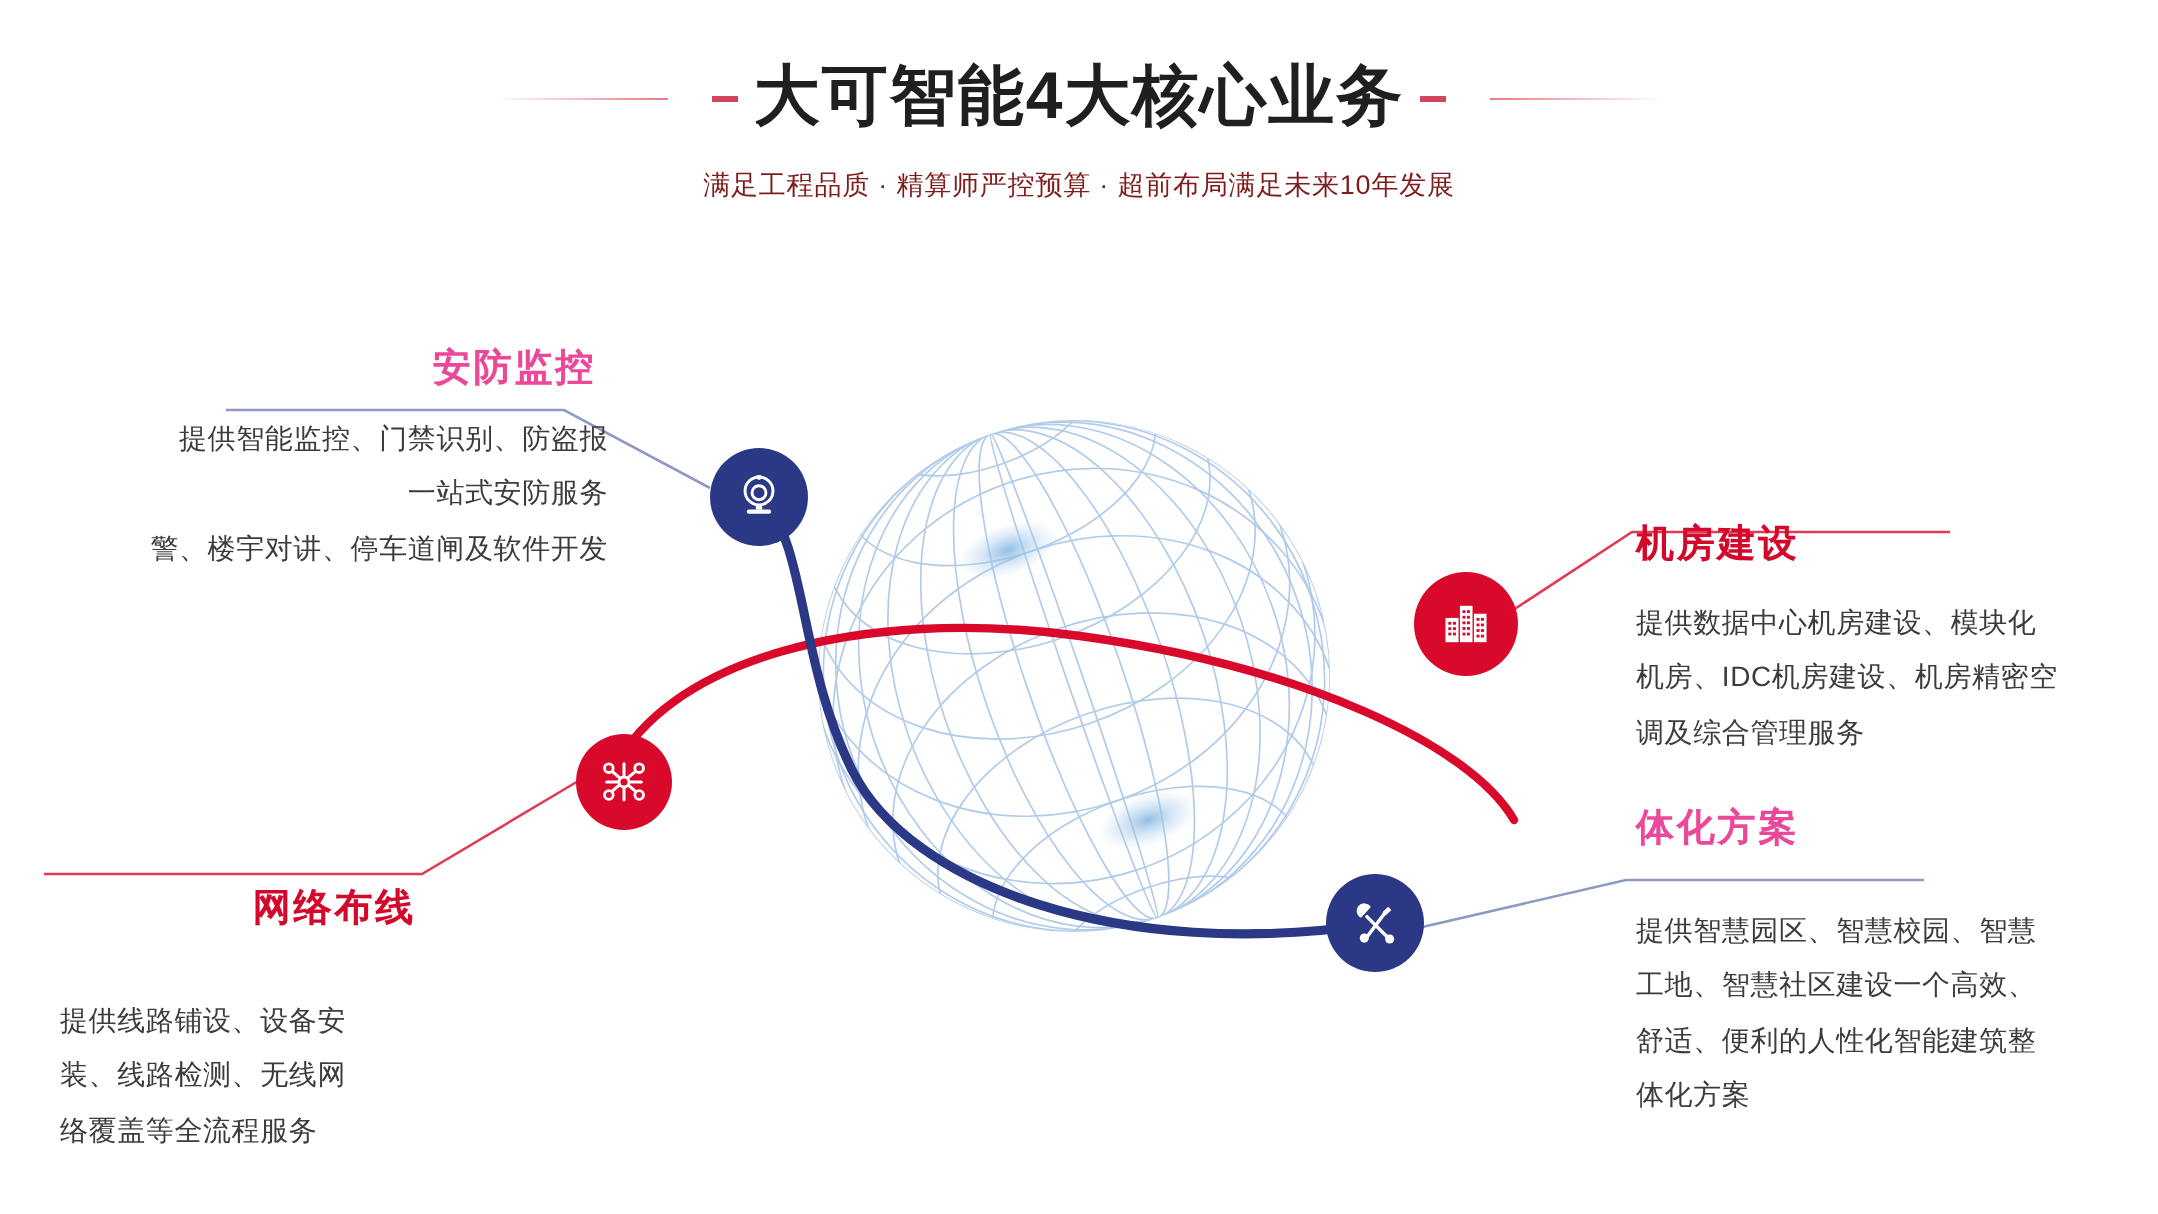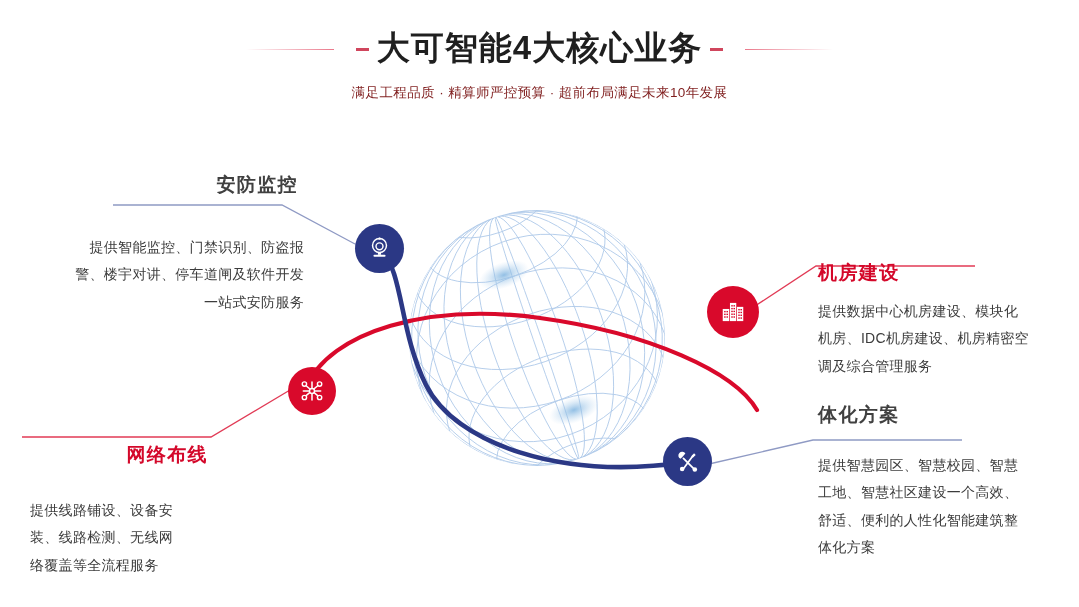--- a/index.html
+++ b/index.html
@@ -85,28 +85,28 @@
     letter-spacing: 1.4px;
     line-height: 1;
     white-space: nowrap;
   }
   .block-body {
     font-size: 14px;
     line-height: 1.95;
     color: #3c3c3c;
     letter-spacing: 0.3px;
   }
-  .navy { color: #404040; }
+  .navy { color: #ec4899; }
   .red  { color: #d4082a; margin-top: 40px; }
 
   #block-security {
     left: 0px; top: 175px; width: 312px; text-align: right;
   }
   #block-security .block-heading { padding-right: 14px; }
-  #block-security .block-body { margin-top: 40px; padding-right: 8px; }
+  #block-security .block-body { margin-top: 12px; padding-right: 8px; }
 
   #block-network {
     left: 0px; top: 405px; width: 240px; text-align: right;
   }
   #block-network .block-heading { padding-right: 32px; }
   #block-network .block-body { margin-top: 33px; text-align: left; padding-left: 30px; }
 
   #block-datacenter {
     left: 818px; top: 223px; width: 252px; text-align: left;
   }
@@ -282,22 +282,22 @@
     <path d="M17.6 4.0 l-2.6 2.6 1.5 1.5 2.6 -2.6 z" fill="#fff"></path>
     <circle cx="18.3" cy="18.9" r="2.1" fill="#fff"></circle>
     <circle cx="6.6" cy="18.5" r="2.1" fill="#fff"></circle>
   </svg>
 </div>
 
 <div class="block" id="block-security">
   <div class="block-heading navy">安防监控</div>
   <div class="block-body">
     <div>提供智能监控、门禁识别、防盗报</div>
+    <div>一站式安防服务</div>
     <div>警、楼宇对讲、停车道闸及软件开发</div>
-    <div>一站式安防服务</div>
   </div>
 </div>
 
 <div class="block" id="block-network">
   <div class="block-heading red">网络布线</div>
   <div class="block-body">
     <div>提供线路铺设、设备安</div>
     <div>装、线路检测、无线网</div>
     <div>络覆盖等全流程服务</div>
   </div>

